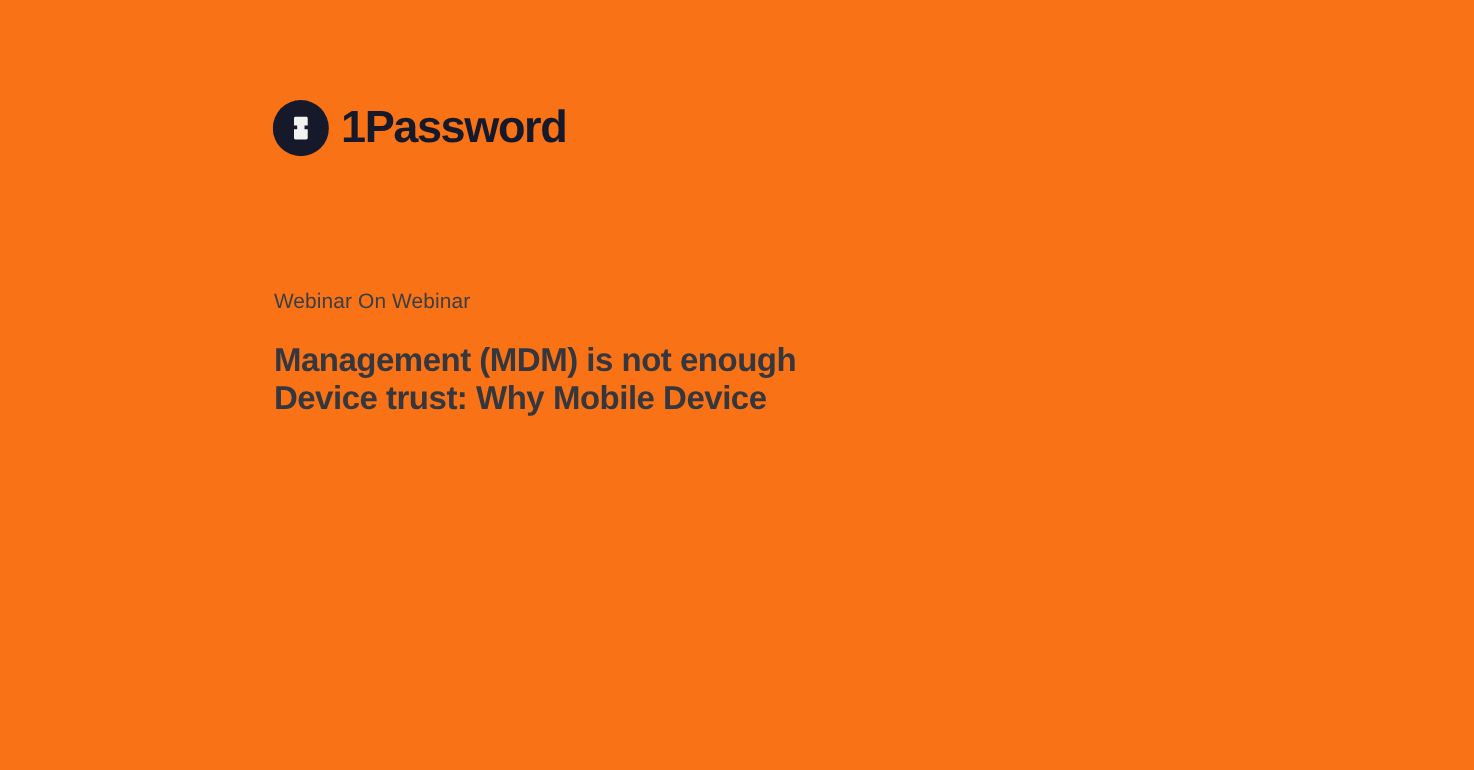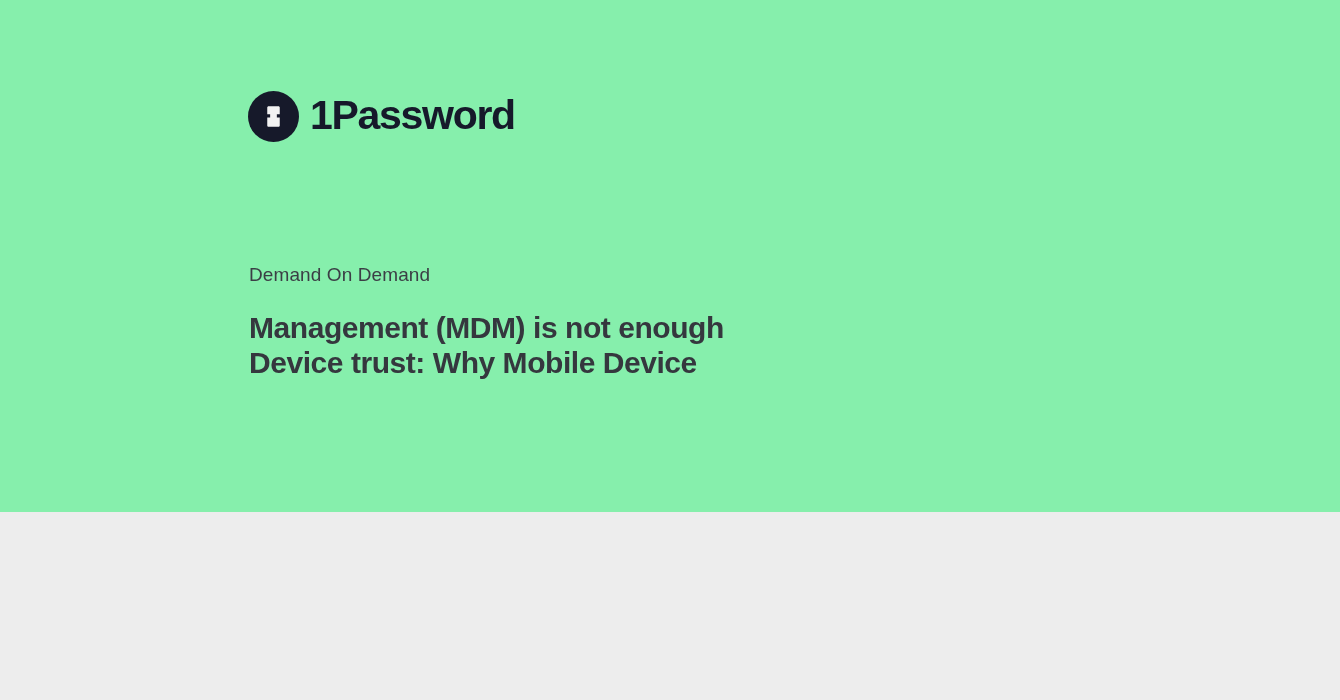--- a/index.html
+++ b/index.html
@@ -9,22 +9,22 @@
   body {
     width: 1340px;
     height: 700px;
     background: #ededed;
     font-family: "Liberation Sans", sans-serif;
     overflow: hidden;
   }
   .page {
     position: relative;
     width: 1340px;
-    height: 512px;
-    background: #86efac;
+    height: 700px;
+    background: #f97316;
   }
 
   
   .brand-lockup {
     position: absolute;
     left: 248px;
     top: 88px;
     display: flex;
     align-items: center;
     gap: 11px;
@@ -90,20 +90,20 @@
         <circle cx="25.5" cy="25.5" r="25.5" fill="#16192a"></circle>
         <path d="M20.6 15.2h9.8c0.75 0 1.35 0.6 1.35 1.35v6.6h-2.9v3.4h2.9v7.9
                  c0 0.75-0.6 1.35-1.35 1.35h-9.8c-0.75 0-1.35-0.6-1.35-1.35v-7.9h2.9v-3.4h-2.9
                  v-6.6c0-0.75 0.6-1.35 1.35-1.35z" fill="#f2f2f2"></path>
       </svg>
     </span>
     <span class="brand-wordmark">1Password</span>
   </div>
 
   <div class="content">
-    <p class="eyebrow">Demand On Demand</p>
+    <p class="eyebrow">Webinar On Webinar</p>
     <h1 class="headline">
       <span class="headline-line">Management (MDM) is not enough</span>
       <span class="headline-line">Device trust: Why Mobile Device</span>
     </h1>
   </div>
 
 </div>
 
 </body></html>

